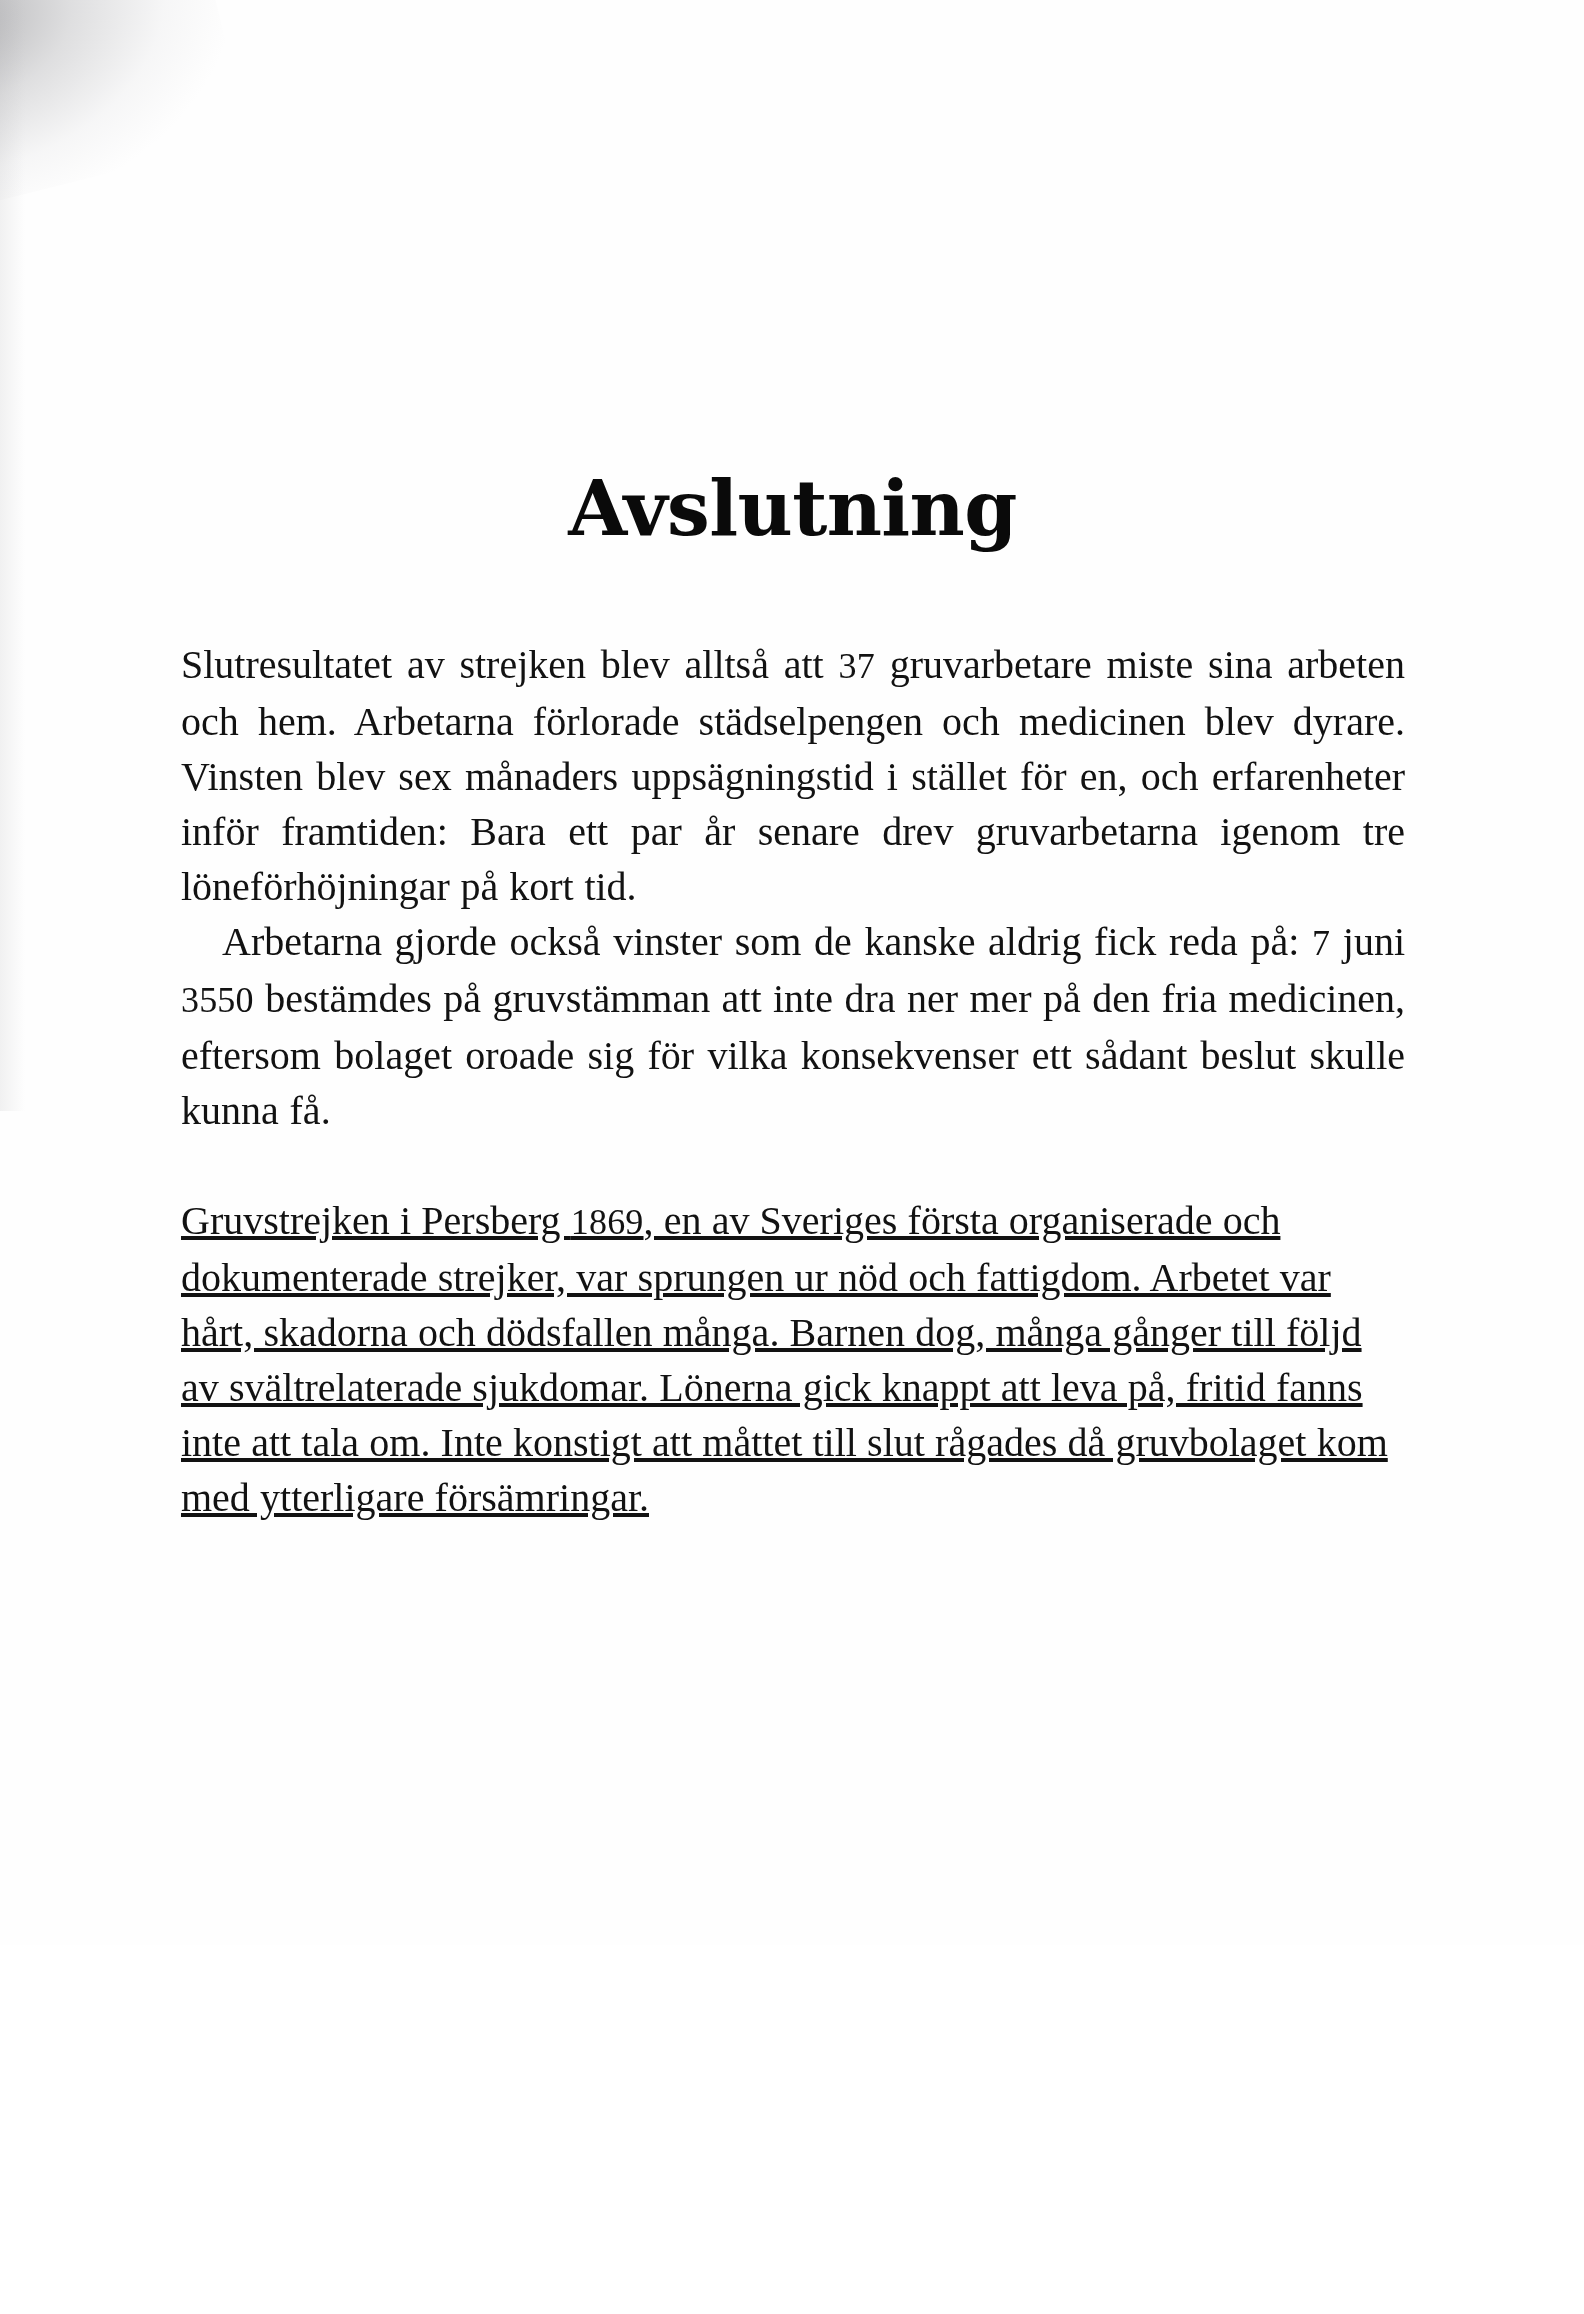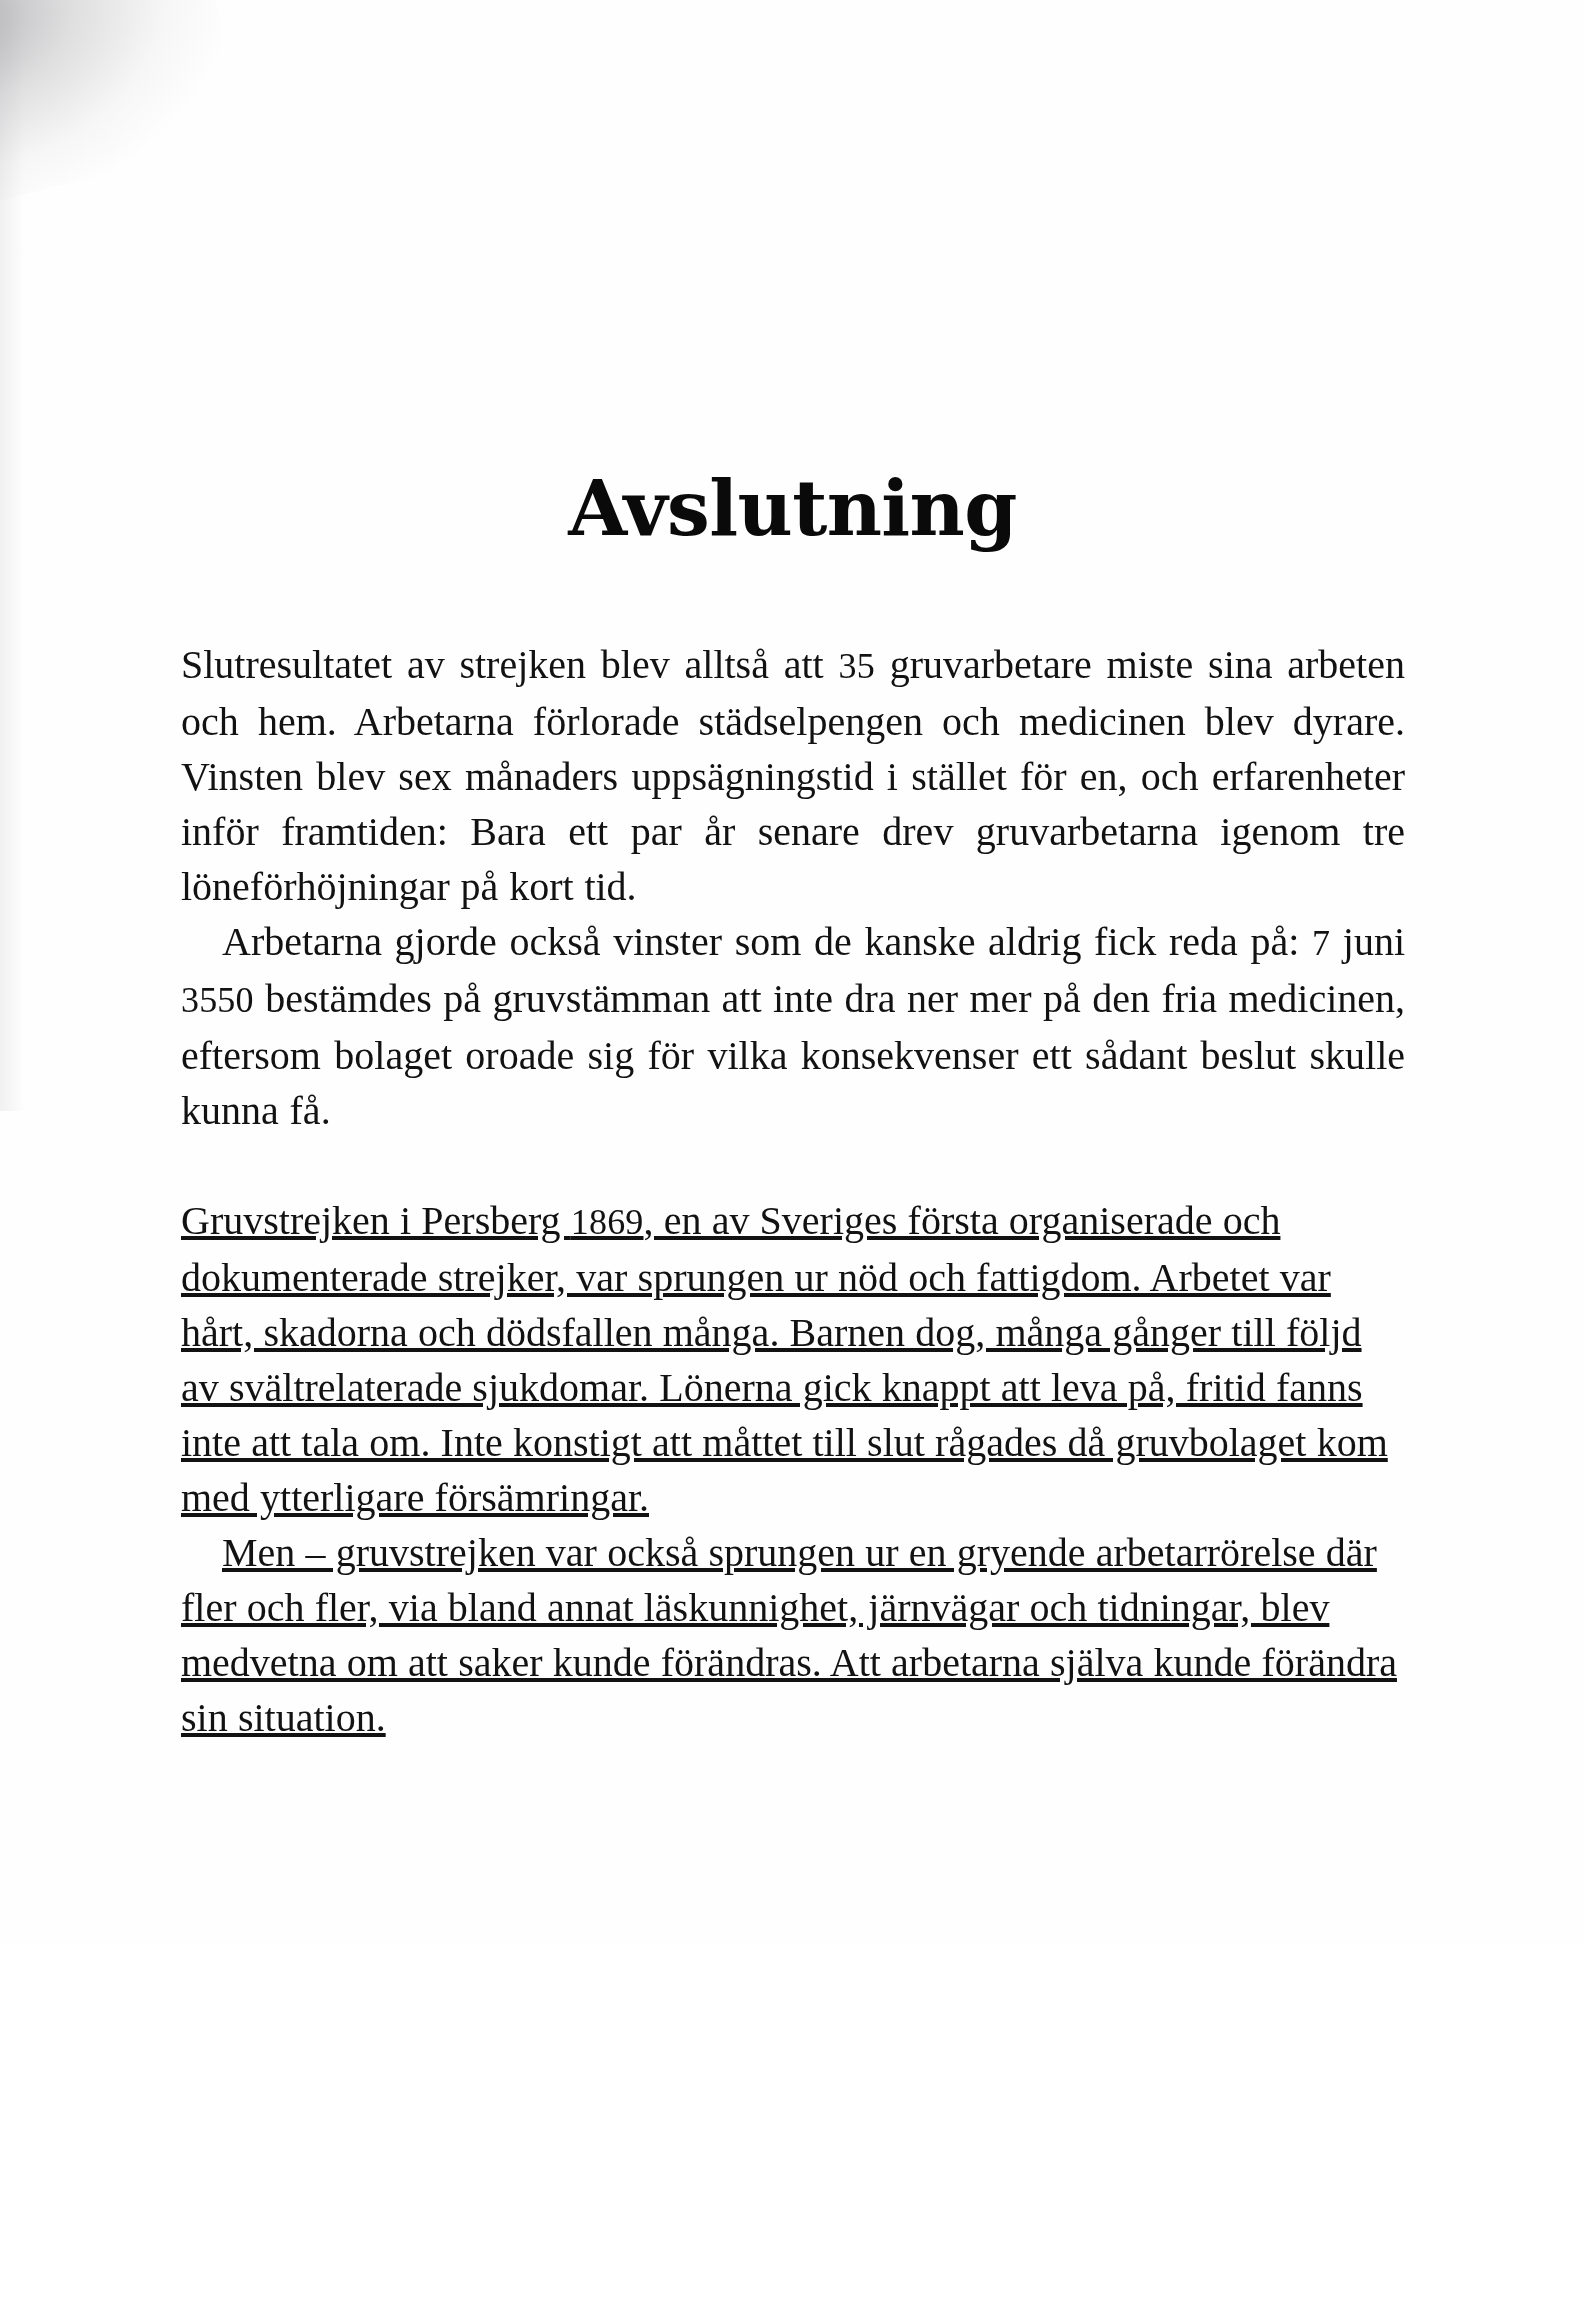--- a/index.html
+++ b/index.html
@@ -134,29 +134,28 @@
 
   <div class="scan-shade-edge"></div>
   <div class="scan-shade-tl"></div>
   <div class="scan-shade-left"></div>
 
   <h1 class="chapter-title">Avslutning</h1>
 
   <div class="text-column">
 
     <div class="body-block block-justified">
-      <p class="para">Slutresultatet av strejken blev alltså att <span class="osf">35</span> gruvarbetare miste sina arbeten och hem. Arbetarna förlorade städselpengen och medicinen blev dyrare. Vinsten blev sex månaders uppsägningstid i stället för en, och erfarenheter inför framtiden: Bara ett par år senare drev gruvarbetarna igenom tre löneförhöjningar på kort tid.</p>
+      <p class="para">Slutresultatet av strejken blev alltså att <span class="osf">37</span> gruvarbetare miste sina arbeten och hem. Arbetarna förlorade städselpengen och medicinen blev dyrare. Vinsten blev sex månaders uppsägningstid i stället för en, och erfarenheter inför framtiden: Bara ett par år senare drev gruvarbetarna igenom tre löneförhöjningar på kort tid.</p>
       <p class="para indented">Arbetarna gjorde också vinster som de kanske aldrig fick reda på: <span class="osf">7</span> juni <span class="osf">3550</span> bestämdes på gruvstämman att inte dra ner mer på den fria medicinen, eftersom bolaget oroade sig för vilka konsekvenser ett sådant beslut skulle kunna få.</p>
     </div>
 
     <div class="block-gap"></div>
 
     <div class="body-block block-ragged">
       <p class="para">Gruvstrejken i Persberg <span class="osf">1869</span>, en av Sveriges första organiserade och dokumenterade strejker, var sprungen ur nöd och fattigdom. Arbetet var hårt, skadorna och dödsfallen många. Barnen dog, många gånger till följd av svältrelaterade sjukdomar. Lönerna gick knappt att leva på, fritid fanns inte att tala om. Inte konstigt att måttet till slut rågades då gruvbolaget kom med ytterligare försämringar.</p>
-      <p class="para indented">Men – gruvstrejken var också sprungen ur en gryende arbetarrörelse där fler och fler, via bland annat läskunnighet, järnvägar och tidningar, blev medvetna om att saker kunde förändras. Att arbetarna själva kunde förändra sin situation.</p>
     </div>
 
   </div>
 
   <div class="folio"><span class="osf">29</span></div>
 
 </div>
 
 
 </body></html>

